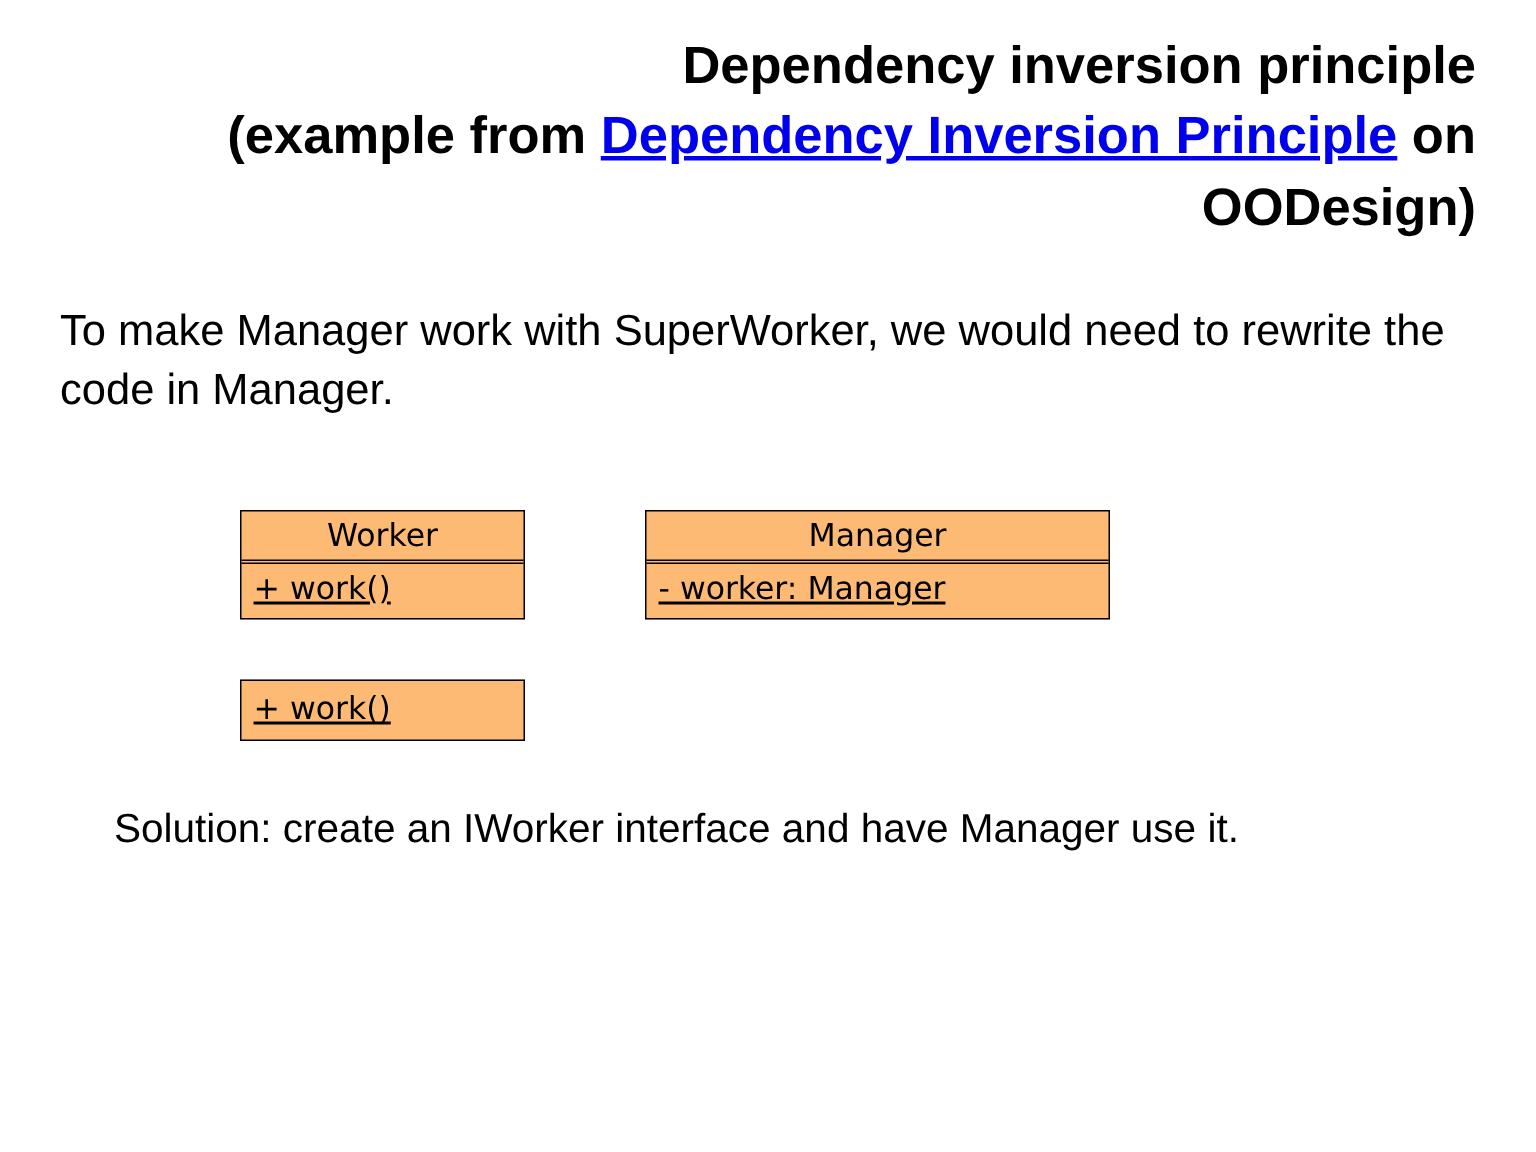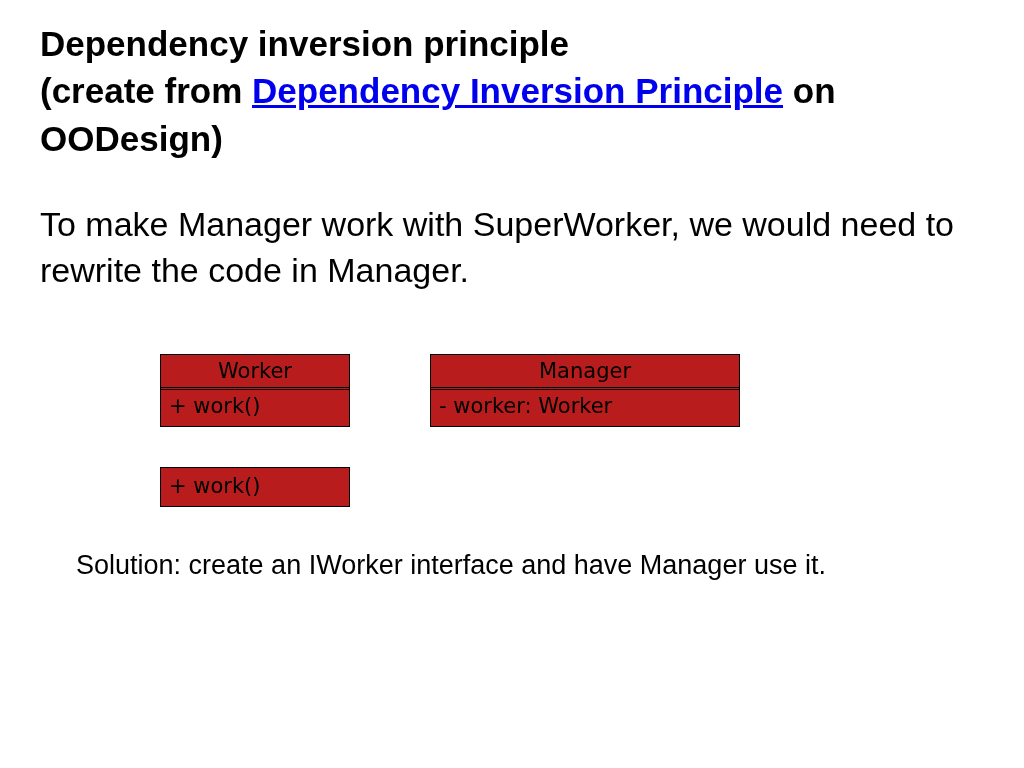--- a/index.html
+++ b/index.html
@@ -7,30 +7,30 @@
     width: 1024px;
     height: 768px;
     background: #ffffff;
     font-family: Arial, Helvetica, sans-serif;
     color: #000;
     padding: 20px 40px 0 40px;
   }
   h1.title {
     font-size: 35px;
     font-weight: bold;
-    text-align: left;
+    text-align: right;
     line-height: 1.35;
     margin-bottom: 40px;
   }
   h1.title a {
     color: #0000ee;
     text-decoration: underline;
   }
   p.body-text {
-    font-size: 34px;
+    font-size: 29px;
     line-height: 1.35;
     margin-bottom: 60px;
   }
   p.solution-text {
     font-size: 27px;
     line-height: 1.35;
     margin-top: 40px;
     margin-left: 36px;
   }
   .diagram-area {
@@ -41,67 +41,67 @@
     gap: 80px;
     font-family: "DejaVu Sans", "Liberation Sans", Arial, sans-serif;
   }
   .left-col {
     display: flex;
     flex-direction: column;
     gap: 40px;
   }
   .uml-box {
     border: 1px solid #000;
-    background: #b91c1c;
+    background: #fdba74;
     font-size: 21px;
   }
   .uml-title {
     text-align: center;
     padding: 4px 14px;
     border-bottom: 1px solid #000;
     position: relative;
   }
   .uml-title::after {
     content: "";
     position: absolute;
     left: 0; right: 0; bottom: -3px;
     border-bottom: 1px solid #000;
   }
   .uml-section {
     padding: 4px 10px 6px 8px;
     border-bottom: 1px solid #000;
     line-height: 1.35;
     white-space: pre;
   }
-  .uml-section:last-child { border-bottom: none; }
+  .uml-section:last-child { border-bottom: none; text-decoration: underline; }
   .worker-box { width: 190px; }
   .manager-box { width: 310px; }
   .right-col { padding-top: 0; }
 </style>
 </head>
 <body>
 
 <h1 class="title">
   <span>Dependency inversion principle</span><br>
-  <span>(create from </span><a href="#">Dependency Inversion Principle</a><span> on OODesign)</span>
+  <span>(example from </span><a href="#">Dependency Inversion Principle</a><span> on OODesign)</span>
 </h1>
 
 <p class="body-text">To make Manager work with SuperWorker, we would need to rewrite the code in Manager.</p>
 
 <div class="diagram-area">
   <div class="left-col">
     <div class="uml-box worker-box">
       <div class="uml-title">Worker</div>
       <div class="uml-section">+ work()</div>
     </div>
     <div class="uml-box worker-box">
       <div class="uml-section">+ work()</div>
     </div>
   </div>
   <div class="right-col">
     <div class="uml-box manager-box">
       <div class="uml-title">Manager</div>
-      <div class="uml-section">- worker: Worker</div>
+      <div class="uml-section">- worker: Manager</div>
     </div>
   </div>
 </div>
 
 <p class="solution-text">Solution: create an IWorker interface and have Manager use it.</p>
 
 </body></html>

